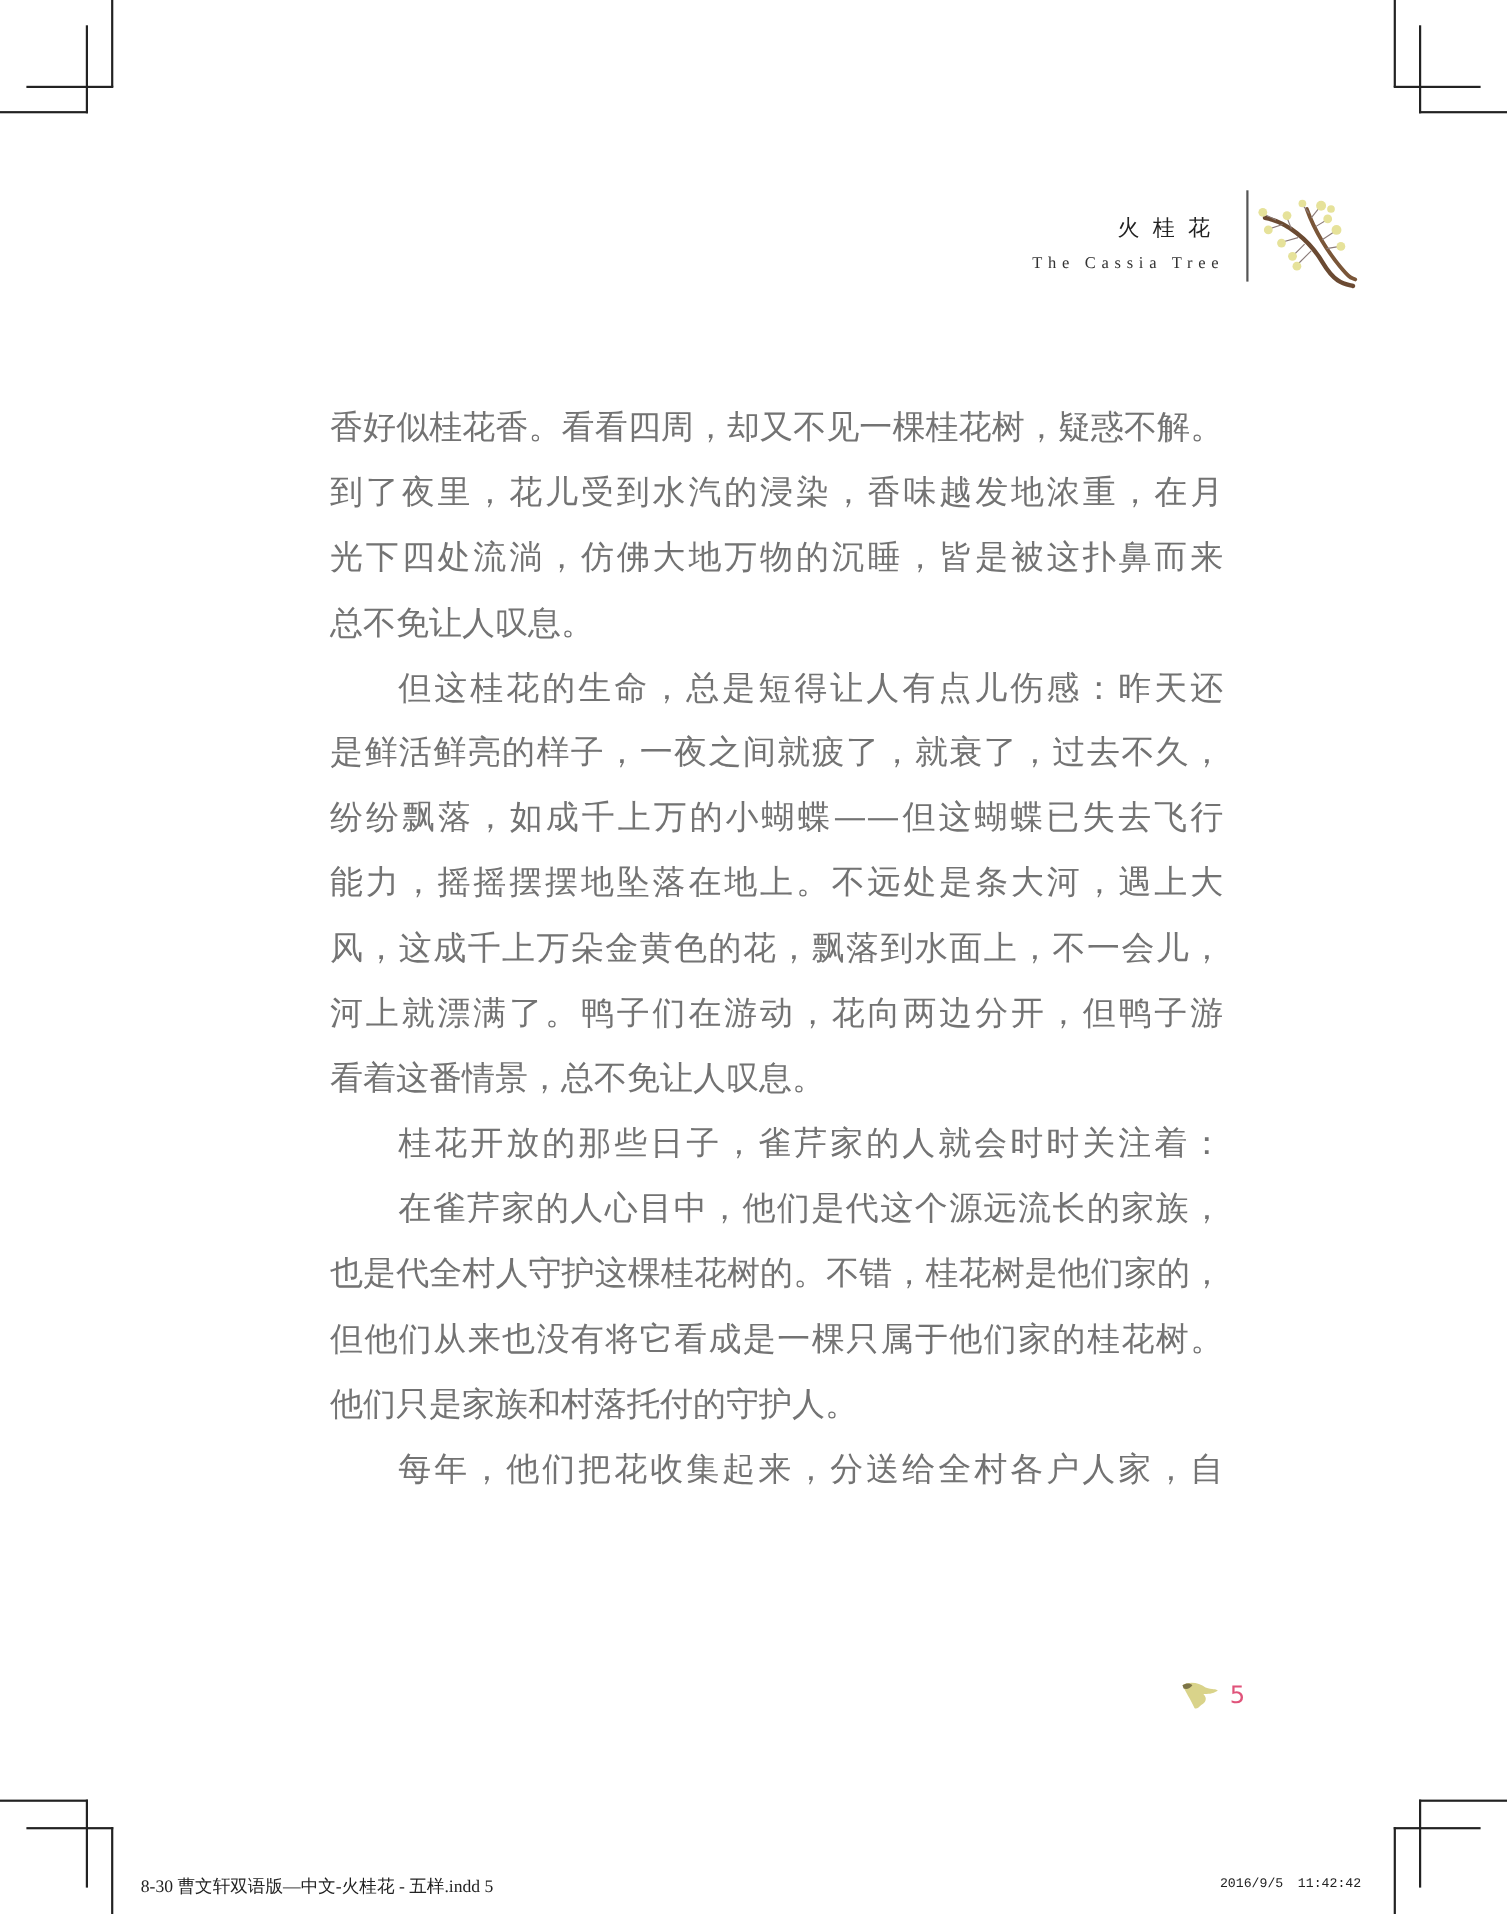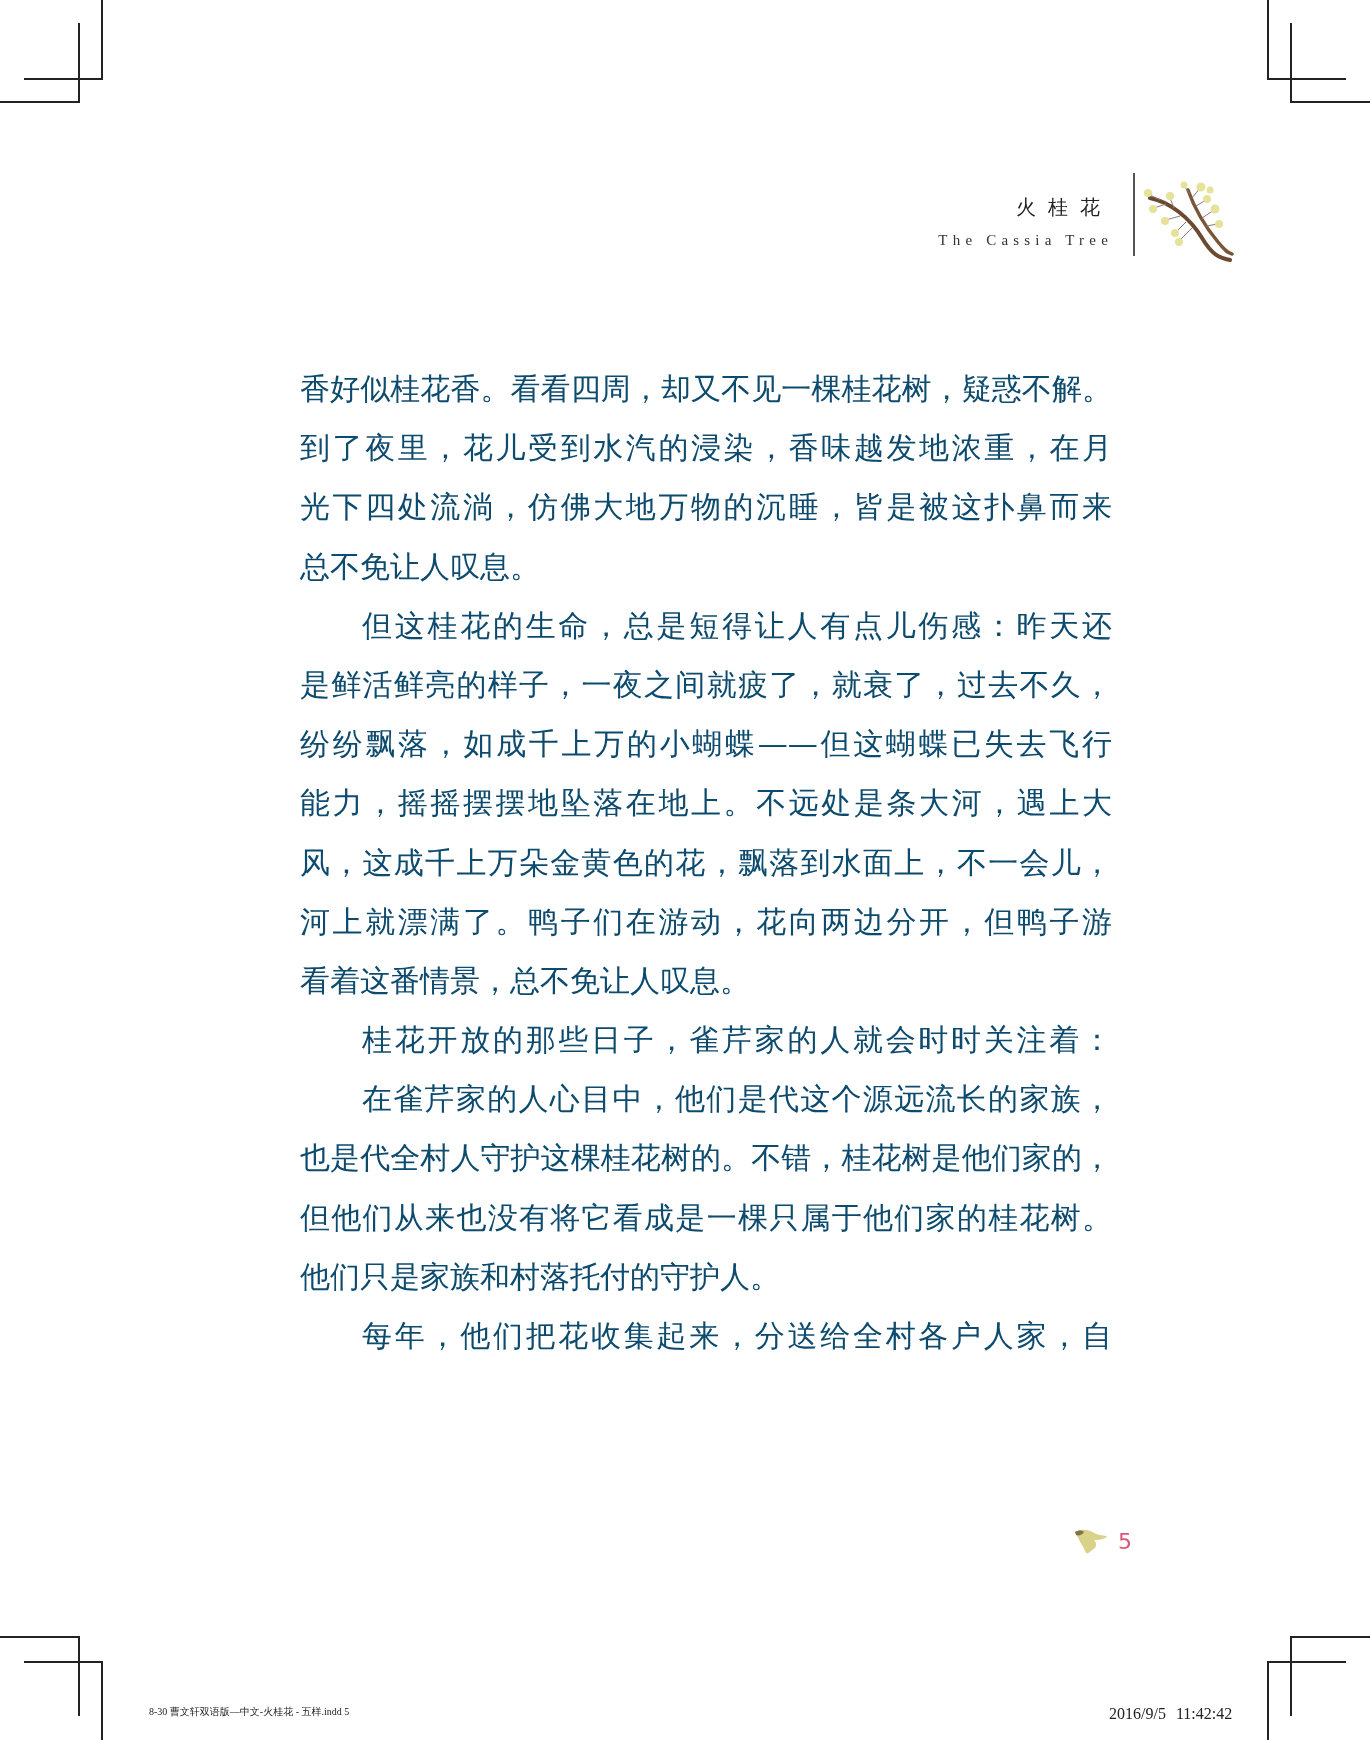--- a/index.html
+++ b/index.html
@@ -6,29 +6,29 @@
   body { width:1370px; height:1740px; position:relative; overflow:hidden;
          font-family:"DejaVu Serif","Liberation Serif",serif; color:#1a1a1a; }
   .crop { position:absolute; background:#222; }
   .hdr-cn { position:absolute; right:258px; top:194px; font-size:20px; letter-spacing:12px; color:#222;
             font-family:"DejaVu Serif",serif;text-align:right; }
   .hdr-en { position:absolute; right:257px; top:232px; font-size:15px; letter-spacing:5.2px; color:#333;
             font-family:"Liberation Serif",serif; }
   .hdr-rule { position:absolute; left:1133px; top:173px; width:2px; height:83px; background:#555; }
   .branch { position:absolute; left:1140px; top:180px; width:100px; height:85px; }
   .body-text { position:absolute; left:300px; top:359px; width:812px; font-size:30px; line-height:59.2px;
-               font-family:"DejaVu Serif","Liberation Serif",serif; color:#0c4a6e; }
+               font-family:"DejaVu Serif","Liberation Serif",serif; color:#737373; }
   .body-text .line { display:block; height:59.2px; white-space:nowrap; text-align:justify; text-align-last:justify; }
   .body-text .line.last { text-align-last:left; }
   .body-text .line.indent { padding-left:62px; }
   .pageno-wrap { position:absolute; left:1072px; top:1526px; display:flex; align-items:center; gap:10px; }
   .leaf { width:36px; height:30px; }
   .pageno { font-family:"DejaVu Sans",sans-serif; font-size:22px; color:#e0537a; }
-  .slug-left { position:absolute; left:128px; top:1705px; font-size:10px; font-family:"Liberation Serif",serif; color:#222;margin-left:21px; }
-  .slug-right { position:absolute; left:1109px; top:1705px; font-size:16px; font-family:Liberation Serif, serif; color:#222; word-spacing:6px; }
+  .slug-left { position:absolute; left:128px; top:1705px; font-size:16px; font-family:"Liberation Serif",serif; color:#222; }
+  .slug-right { position:absolute; left:1109px; top:1705px; font-size:12px; font-family:Liberation Mono, monospace; color:#222; word-spacing:6px; }
 </style>
 </head>
 <body>
 
 <div class="crop" style="left:101px;top:0;width:2px;height:79px;"></div>
 <div class="crop" style="left:24px;top:78px;width:79px;height:2px;"></div>
 <div class="crop" style="left:78px;top:23px;width:2px;height:80px;"></div>
 <div class="crop" style="left:0;top:101px;width:80px;height:2px;"></div>
 
 <div class="crop" style="left:1267px;top:0;width:2px;height:79px;"></div>

